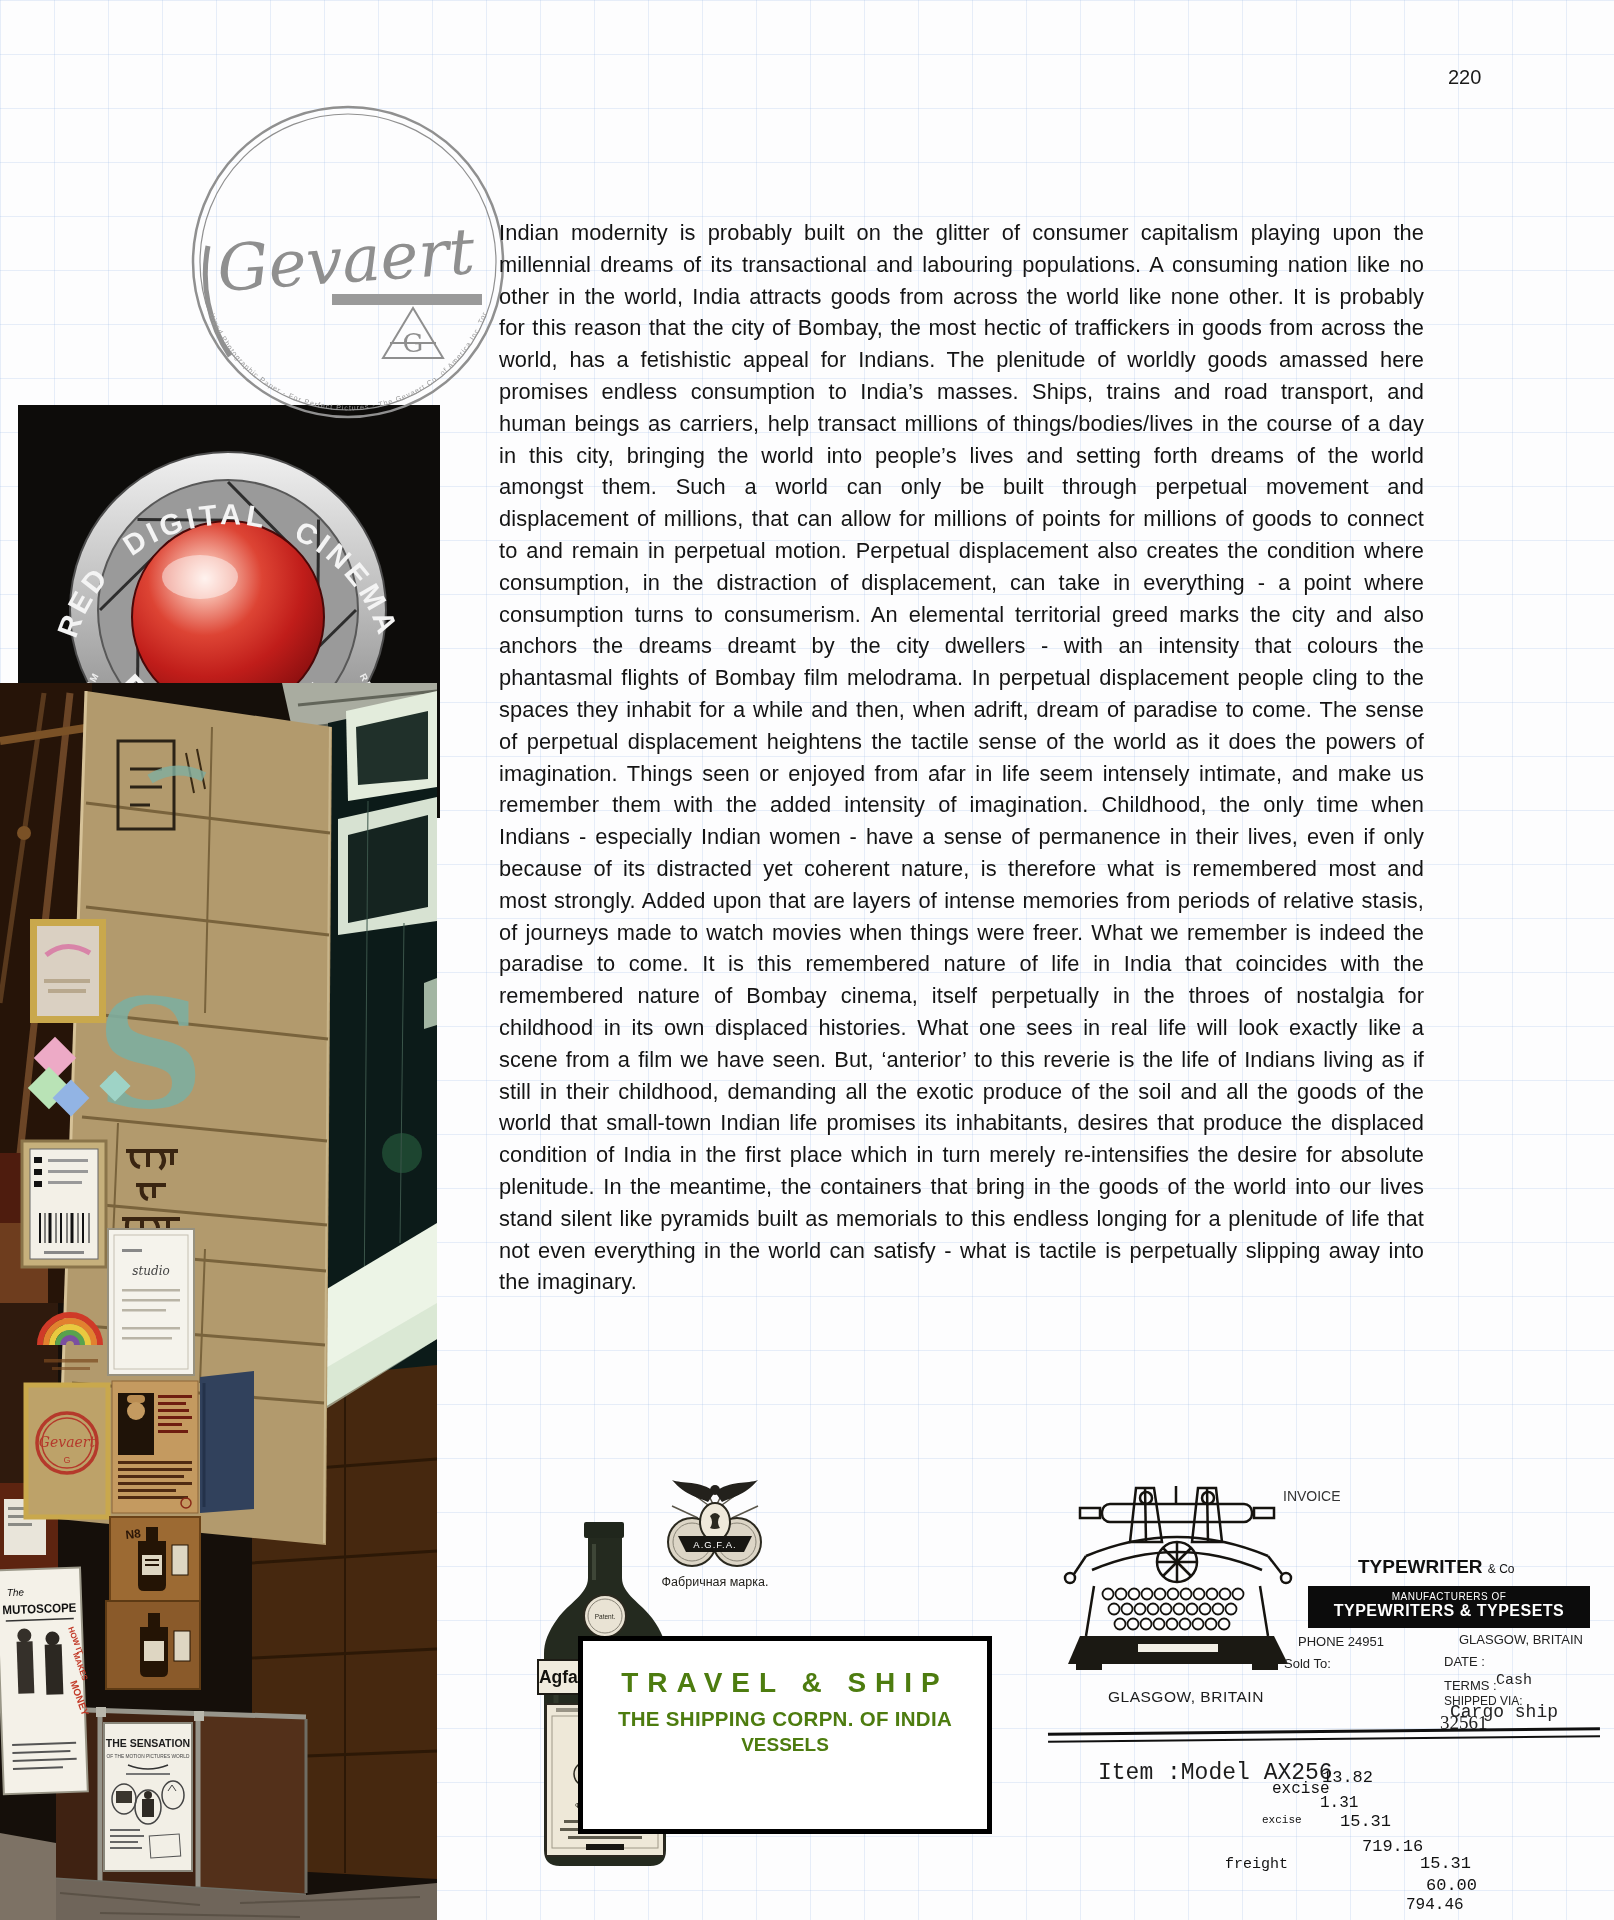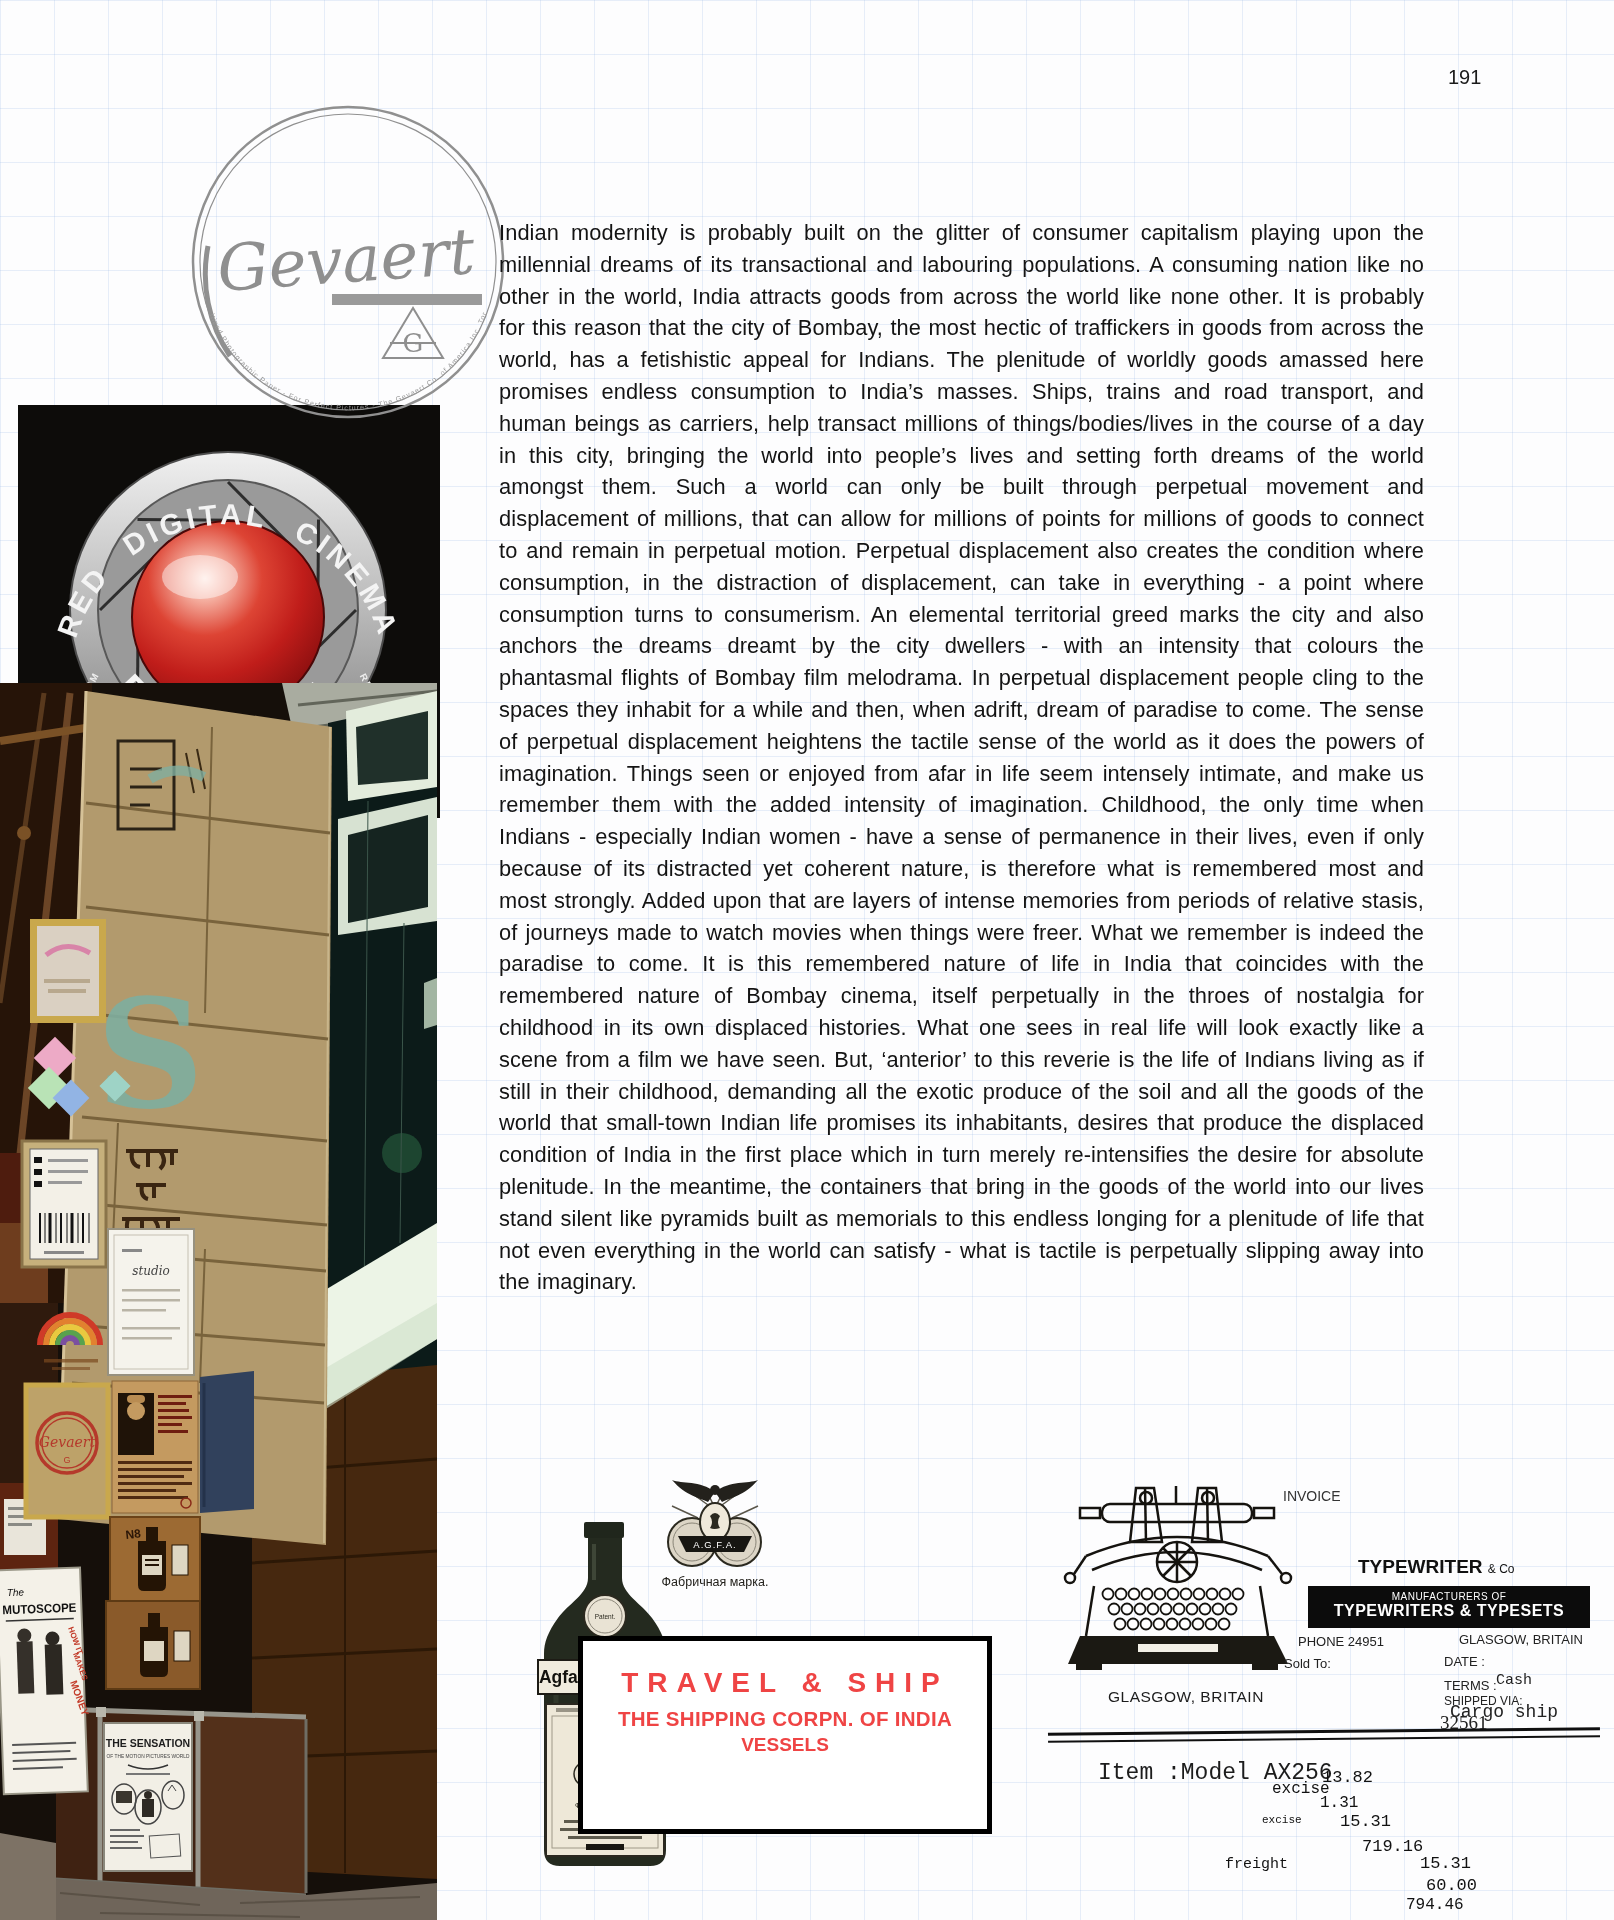--- a/index.html
+++ b/index.html
@@ -11,39 +11,39 @@
     background-size:54px 54px;
     font-family:"Liberation Sans","DejaVu Sans",sans-serif;color:#111;}
   .abs{position:absolute;}
   .pagenum{position:absolute;left:1448px;top:66px;font-size:20px;color:#1a1a1a;}
   .article{position:absolute;left:499px;top:217px;width:925px;
     font-size:21.8px;line-height:31.8px;text-align:justify;color:#141414;
     letter-spacing:0.1px;word-spacing:1.2px;}
   .mono{font-family:"Liberation Mono","DejaVu Sans Mono",monospace;}
   .serifb{font-family:"DejaVu Serif","Liberation Serif",serif;font-weight:bold;}
   .travel{position:absolute;left:578px;top:1636px;width:404px;height:188px;
-    background:#fff;border:5px solid #000;text-align:center;color:#ef4444;}
+    background:#fff;border:5px solid #000;text-align:center;color:#4d7c0f;}
   .travel .t1{margin-top:26px;font-size:28px;font-weight:bold;letter-spacing:9px;}
   .travel .t2{font-size:30px;font-weight:bold;margin-top:6px;}
   .travel .t3{font-size:20.5px;font-weight:800;margin-top:8px;letter-spacing:0.3px;}
   .travel .t4{font-size:19px;font-weight:800;margin-top:3px;}
   .inv-label{position:absolute;font-size:13px;color:#222;}
   .inv-bar{position:absolute;left:1308px;top:1586px;width:282px;height:42px;background:#0c0c0c;
     color:#fff;text-align:center;}
   .inv-bar .m1{font-size:10px;margin-top:5px;letter-spacing:0.5px;}
   .inv-bar .m2{font-size:16px;font-weight:bold;letter-spacing:0.5px;}
   .rule{position:absolute;left:1048px;top:1730px;width:552px;height:5px;
     border-top:3px solid #101010;border-bottom:2px solid #101010;transform:rotate(-0.55deg);}
 </style>
 </head>
 <body>
 
 <div class="page">
 
-  <div class="pagenum">191</div>
+  <div class="pagenum">220</div>
 
   <div class="abs" style="left:18px;top:405px;width:422px;height:413px;background:#0d0c0a;">
     <svg width="422" height="413" viewBox="0 0 422 413">
       <defs>
         <linearGradient id="silver" x1="0" y1="0" x2="0" y2="1">
           <stop offset="0" stop-color="#f0f0f0"></stop>
             <stop offset="0.5" stop-color="#b9b9b9"></stop>
             <stop offset="1" stop-color="#7e7e7e"></stop>
         </linearGradient>
         <radialGradient id="rg" cx="0.38" cy="0.30" r="0.85">

